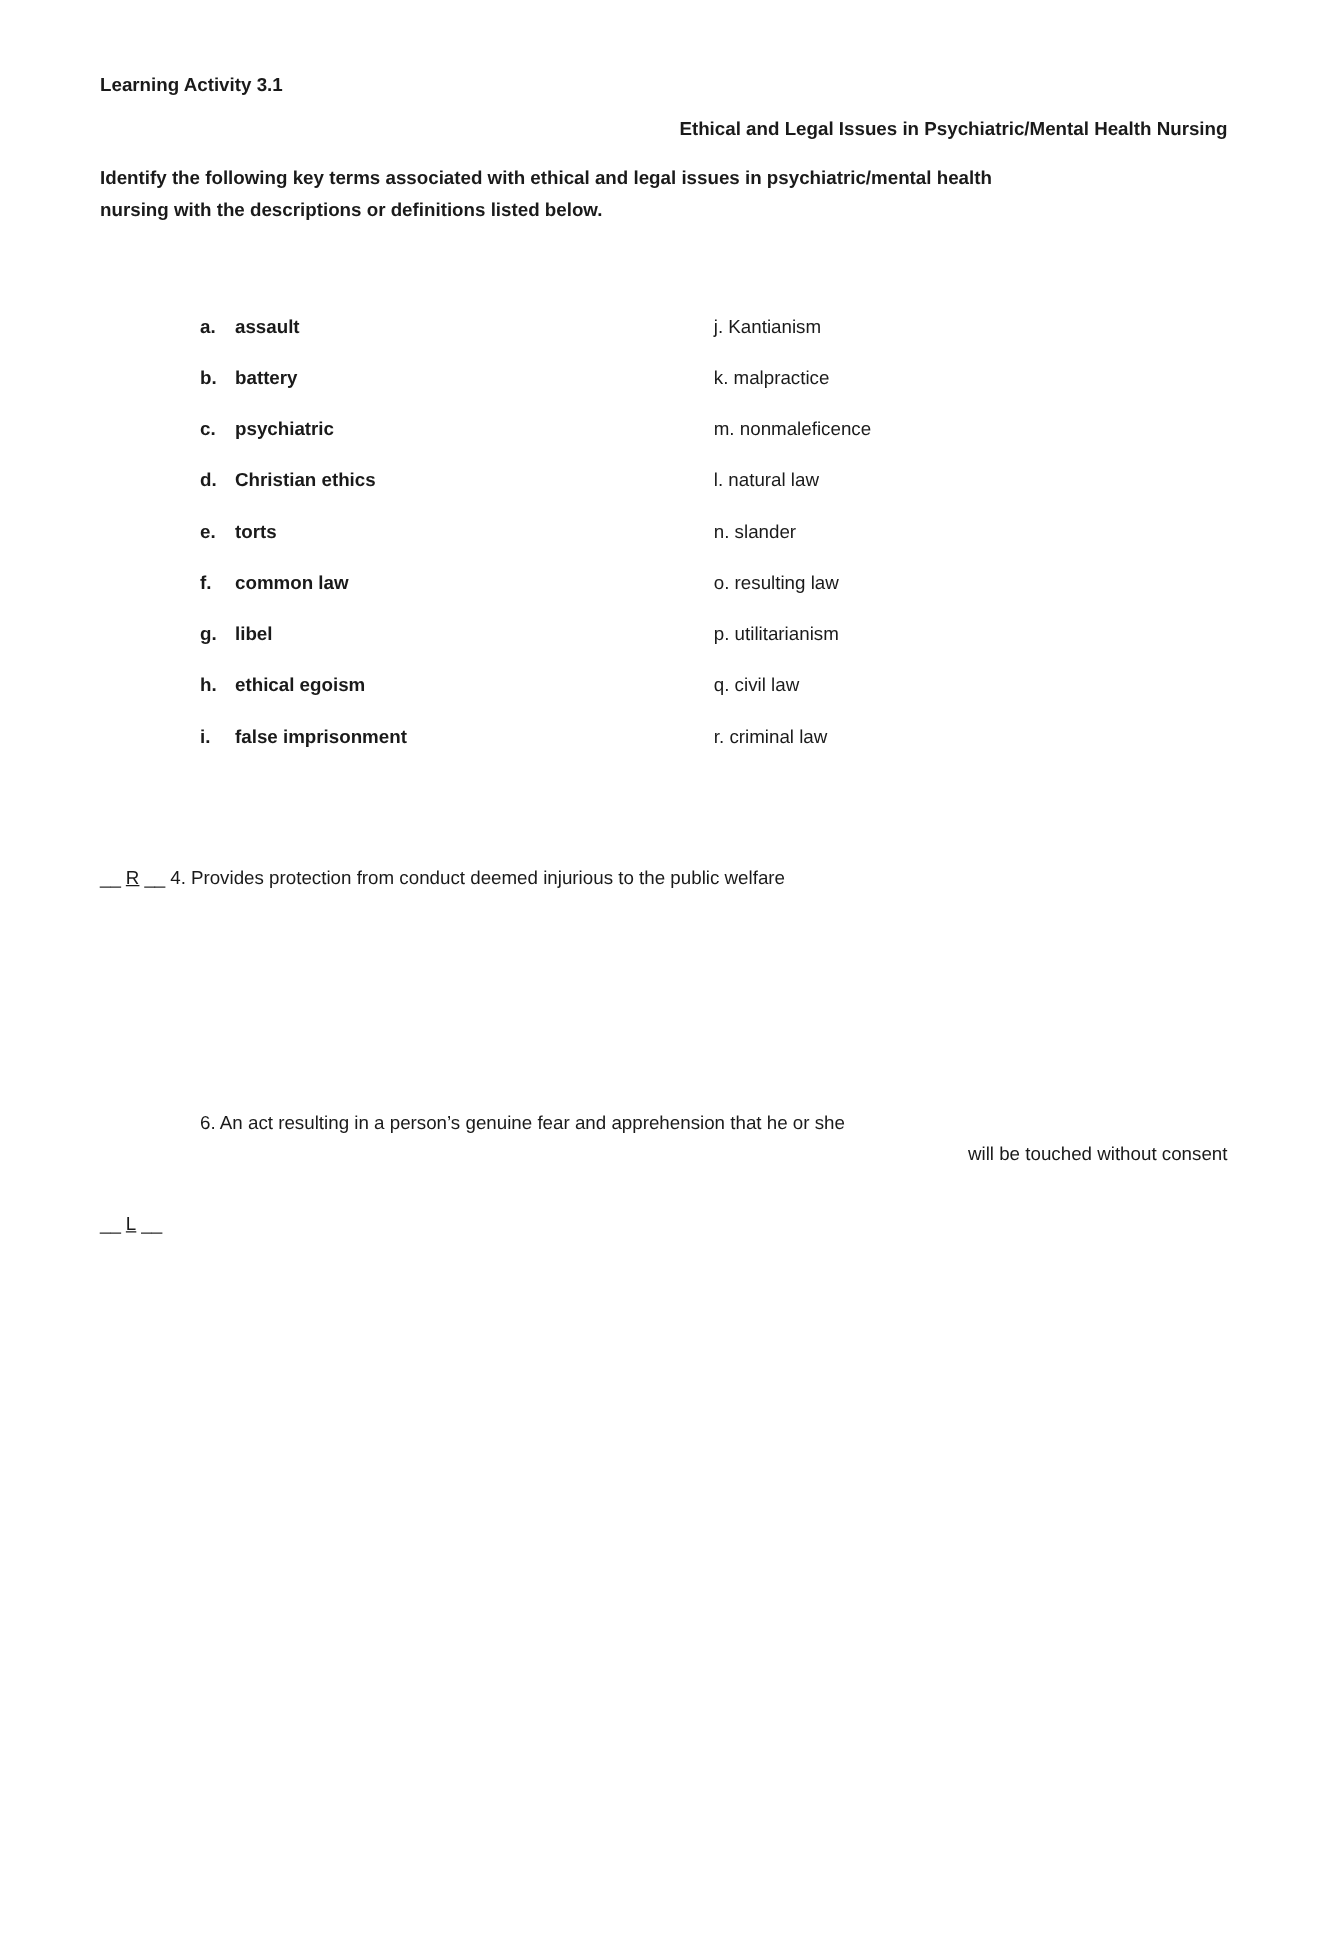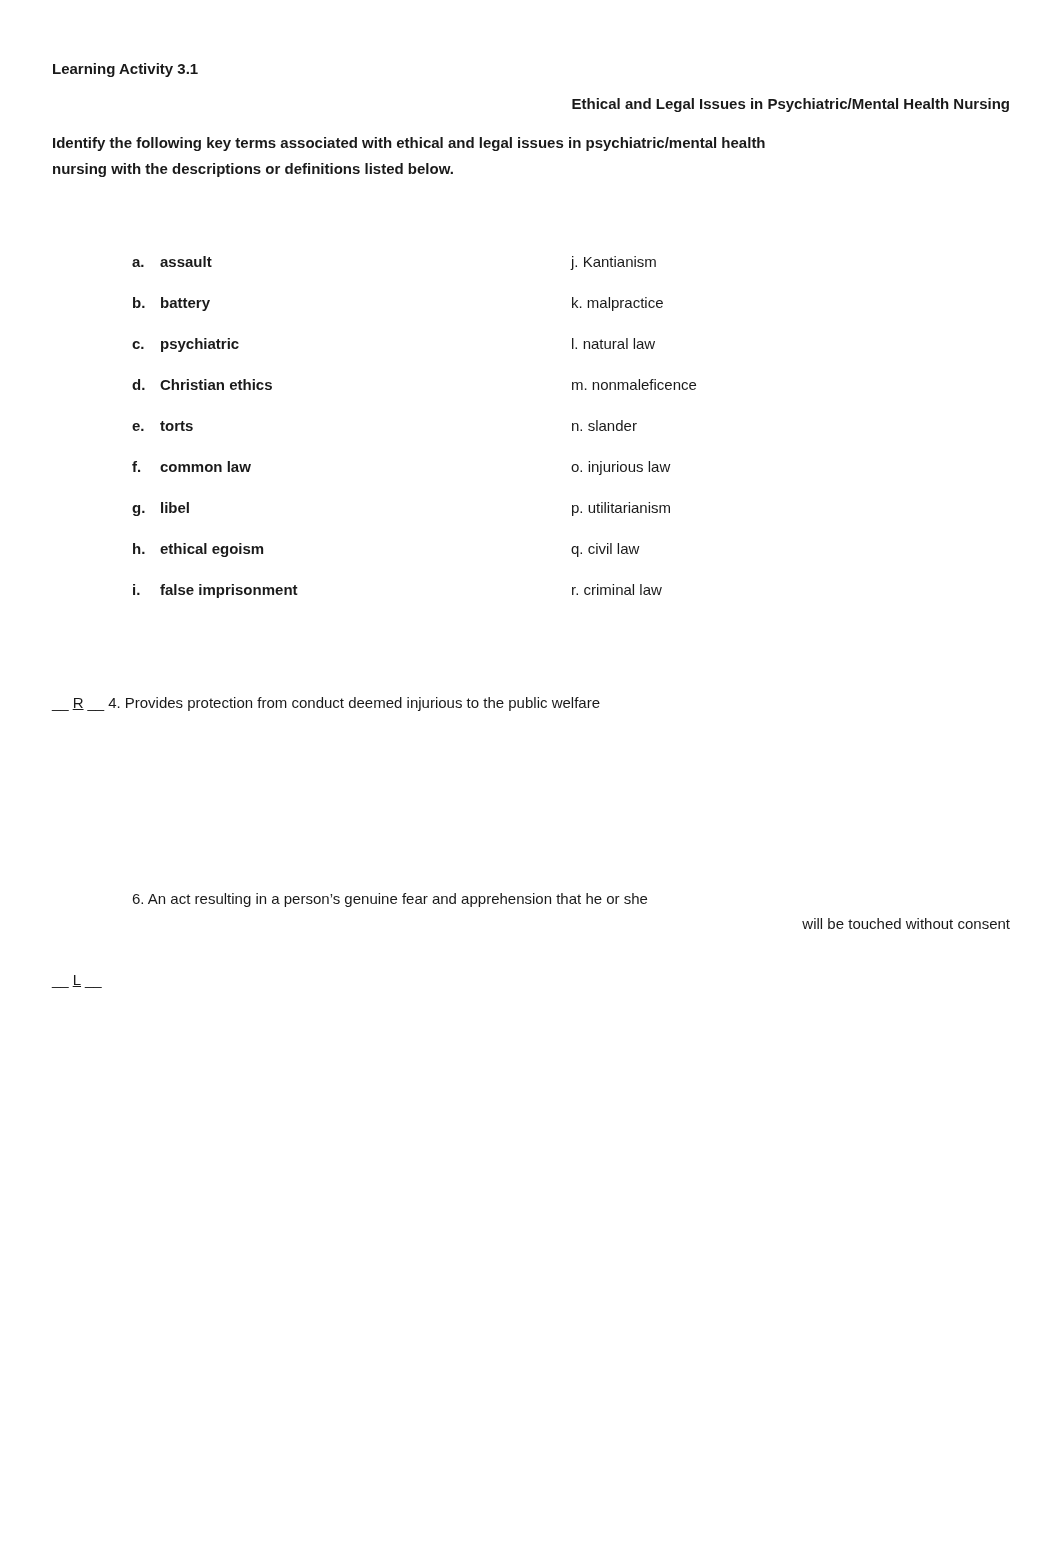--- a/index.html
+++ b/index.html
@@ -9,21 +9,21 @@
     }
     body {
       background: #ffffff;
       font-family: Arial, sans-serif;
       font-size: 15px;
       color: #1a1a1a;
       width: 1062px;
       min-height: 1556px;
     }
     .page {
-      padding: 60px 52px;
+      padding: 60px 80px;
       max-width: 1062px;
     }
     .section-title {
       font-weight: bold;
       font-size: 15px;
       margin-bottom: 18px;
     }
     .main-title {
       font-weight: bold;
       font-size: 15px;
@@ -139,24 +139,24 @@
       </div>
       <div class="term-item">
         <span class="term-letter">i.</span>
         <span class="term-text">false imprisonment</span>
       </div>
     </div>
 
     <div>
       <div class="right-term-item">j. Kantianism</div>
       <div class="right-term-item">k. malpractice</div>
+      <div class="right-term-item">m. nonmaleficence</div>
       <div class="right-term-item">l. natural law</div>
-      <div class="right-term-item">m. nonmaleficence</div>
       <div class="right-term-item">n. slander</div>
-      <div class="right-term-item">o. injurious law</div>
+      <div class="right-term-item">o. resulting law</div>
       <div class="right-term-item">p. utilitarianism</div>
       <div class="right-term-item">q. civil law</div>
       <div class="right-term-item">r. criminal law</div>
     </div>
   </div>
 
   <div class="question-item">
     <div class="q4-line">
       <span>__</span>
       <span style="text-decoration: underline;">R</span>

